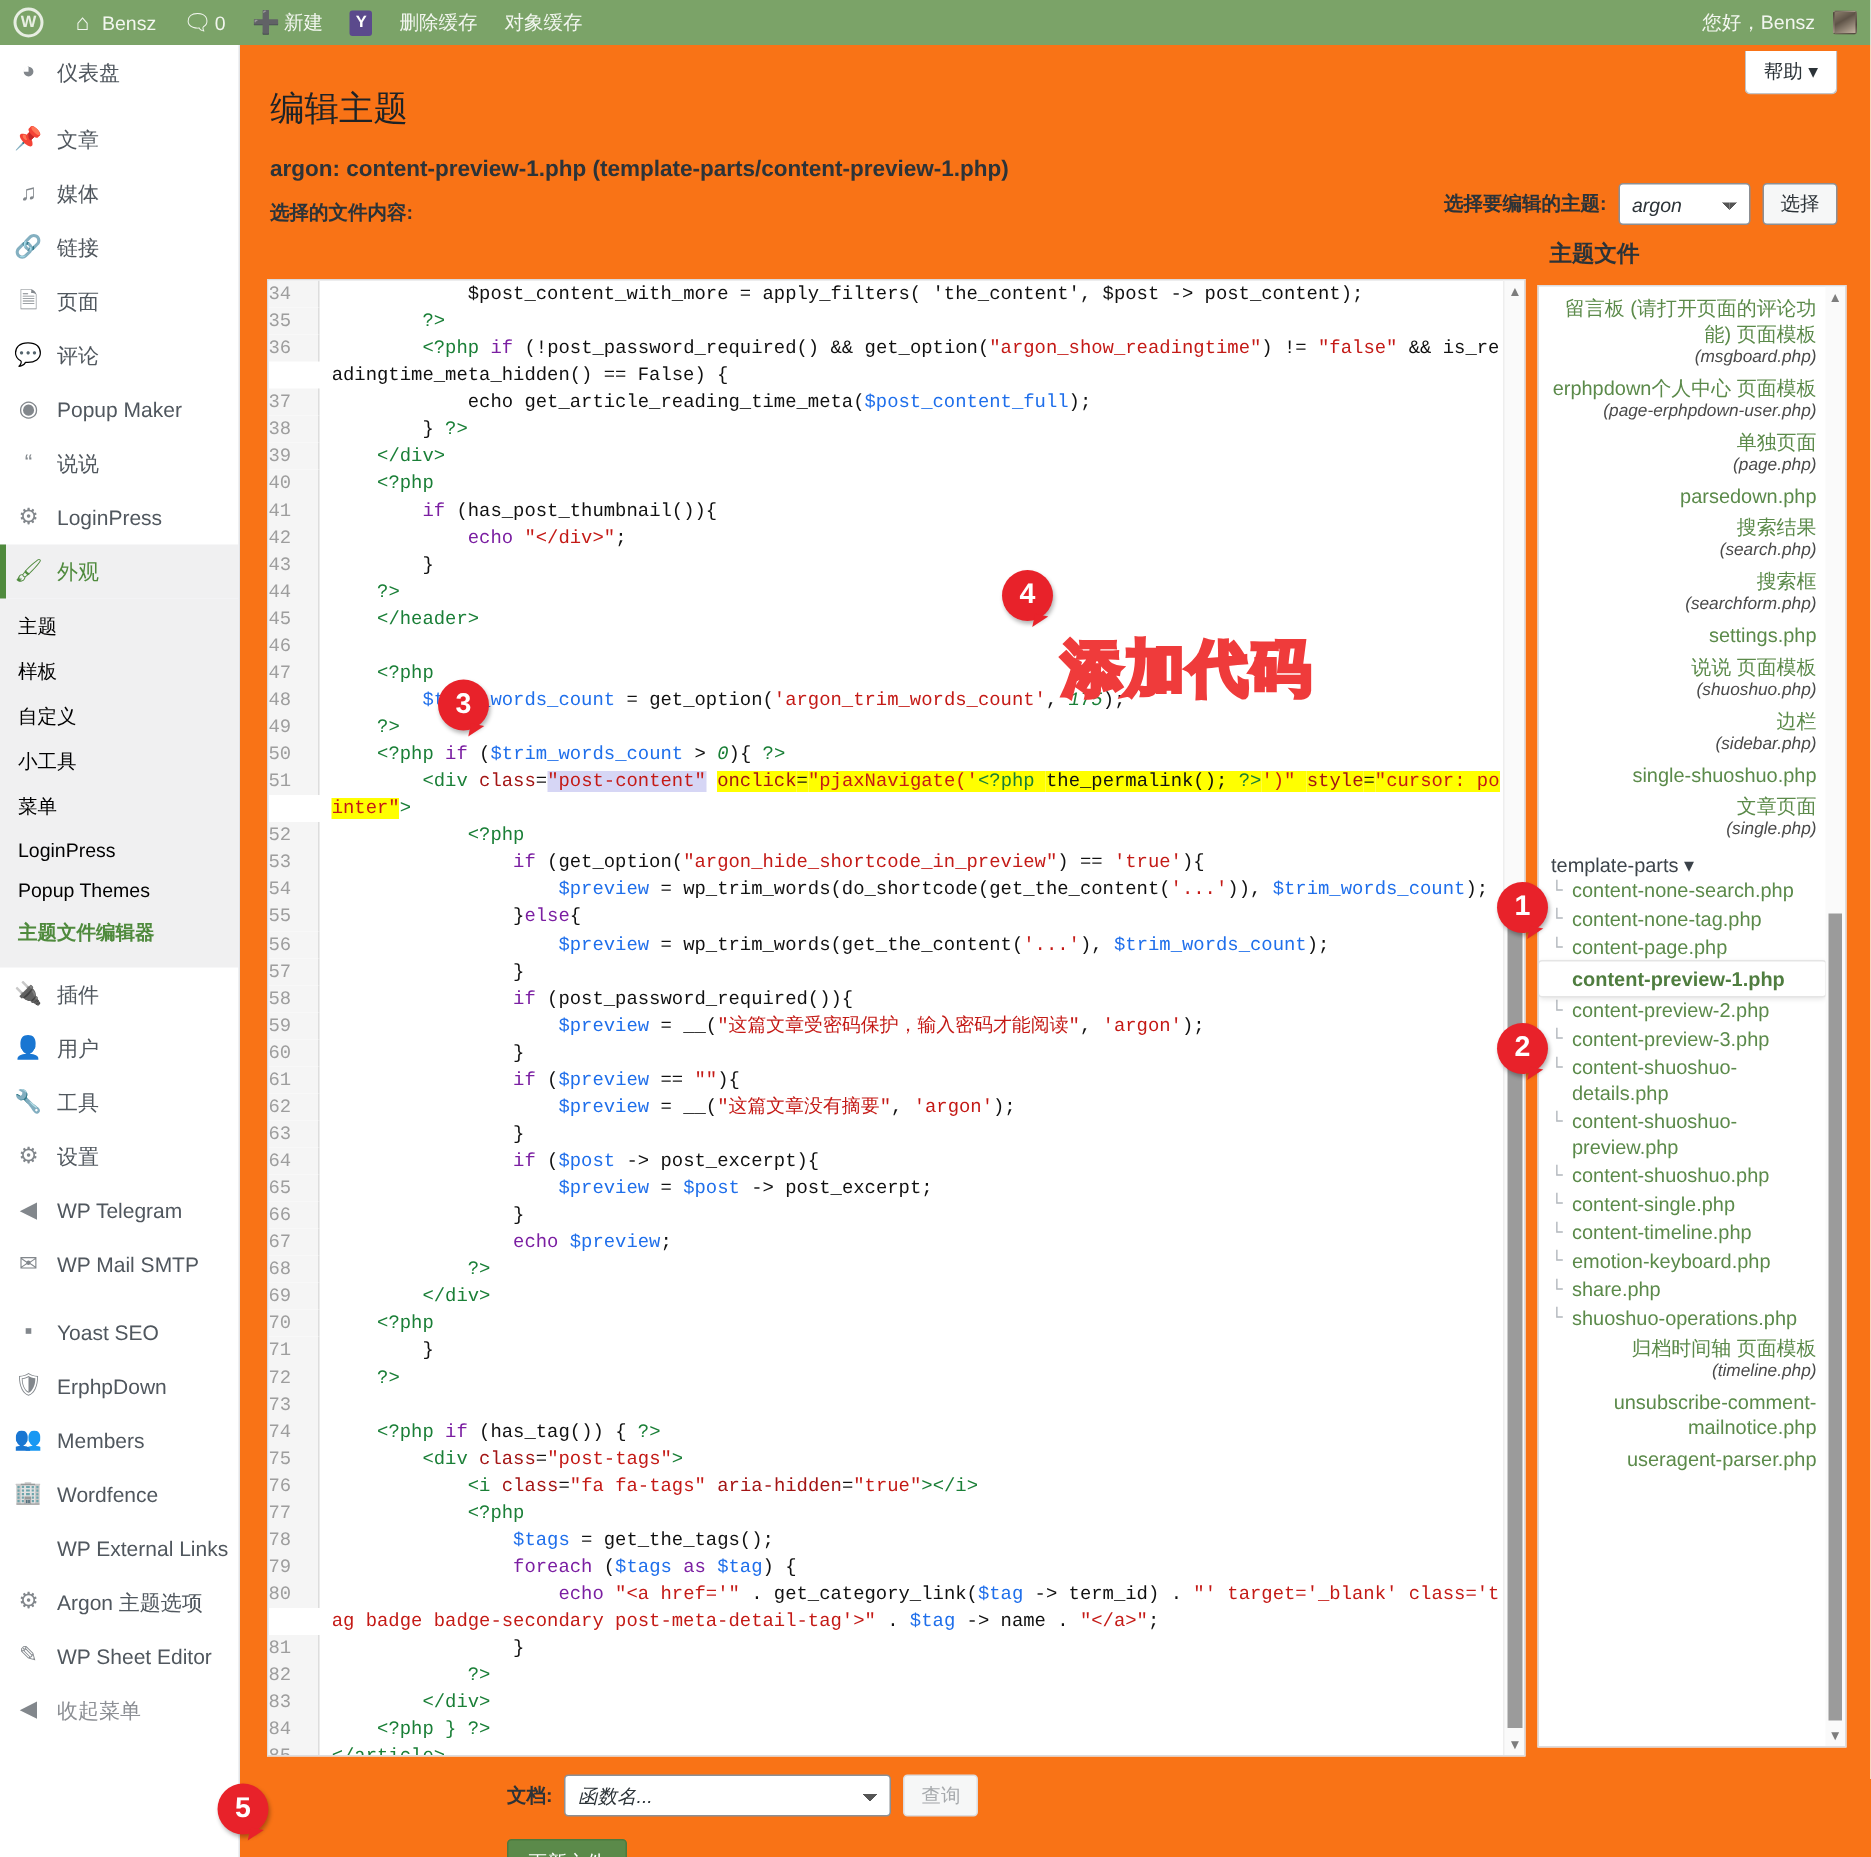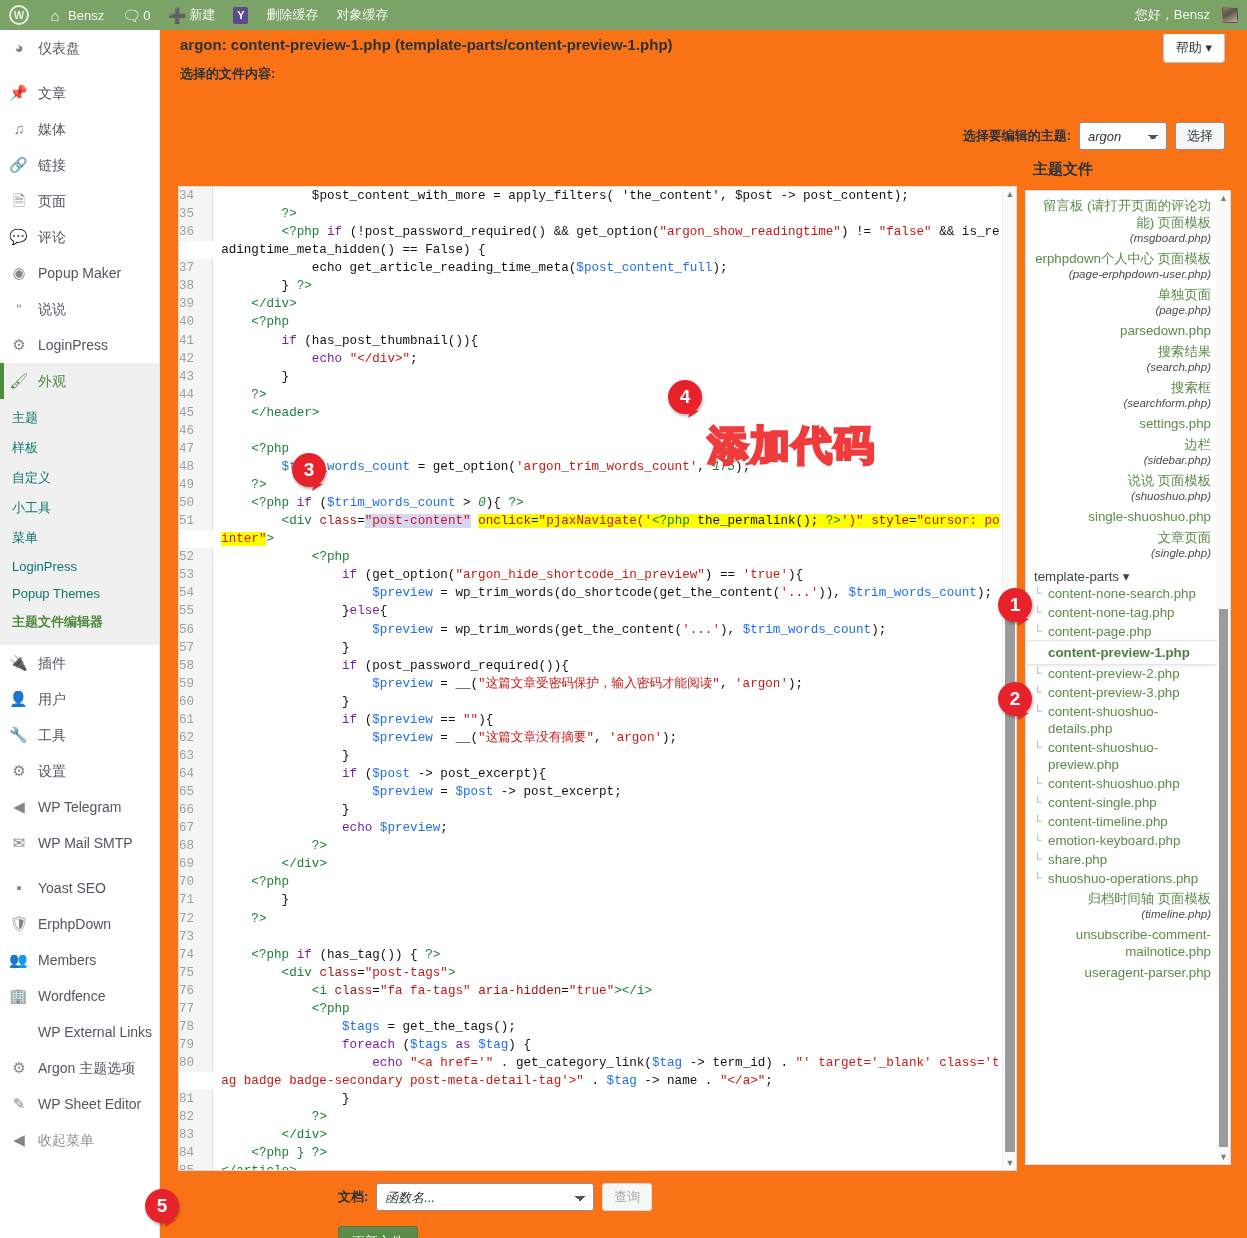--- a/index.html
+++ b/index.html
@@ -66,21 +66,21 @@
     font-size:15px; color:#82878c;
   }
   .menu-item.current{ background:#f0f0f1; color:#4f8a3d; font-weight:normal; position:relative; }
   .menu-item.current .mi-ico{ color:#4f8a3d; }
   .menu-item.current::before{
     content:""; position:absolute; left:0; top:0; bottom:0; width:4px; background:#4f8a3d;
   }
   .menu-sep{ height:9px; }
   .submenu{ background:#f0f0f1; padding:4px 0 8px 0; }
   .submenu .sub-item{
-    padding:6px 0 6px 12px; font-size:13px; color:#0f766e; cursor:pointer;
+    padding:6px 0 6px 12px; font-size:13px; color:#000000; cursor:pointer;
   }
   .submenu .sub-item.active{ color:#4f8a3d; font-weight:bold; }
   .collapse-item{ color:#8c8f94; }
 
   
   #wpbody{
     position:absolute; top:30px; left:160px; width:1087px; height:1208px;
     background:#f97316;
     overflow:hidden;
   }
@@ -418,20 +418,21 @@
   </div>
 </div>
 
 <div id="wpbody">
 
   <div class="help-tab">
     <span>帮助</span>
     <span>▾</span>
   </div>
 
+  <h1 class="page-title">编辑主题</h1>
   <div class="file-header">argon: content-preview-1.php (template-parts/content-preview-1.php)</div>
 
   <div class="theme-select-row">
     <span class="theme-select-label">选择要编辑的主题:</span>
     <select class="wp-select">
       <option>argon</option>
     </select>
     <button class="btn-secondary">选择</button>
   </div>
 
@@ -470,26 +471,26 @@
             <div class="tf-file">(search.php)</div>
           </div>
           <div class="tf-entry">
             <div class="tf-name">搜索框</div>
             <div class="tf-file">(searchform.php)</div>
           </div>
           <div class="tf-entry">
             <div class="tf-name">settings.php</div>
           </div>
           <div class="tf-entry">
+            <div class="tf-name">说说 页面模板</div>
+            <div class="tf-file">(shuoshuo.php)</div>
+          </div>
+          <div class="tf-entry">
             <div class="tf-name">边栏</div>
             <div class="tf-file">(sidebar.php)</div>
-          </div>
-          <div class="tf-entry">
-            <div class="tf-name">说说 页面模板</div>
-            <div class="tf-file">(shuoshuo.php)</div>
           </div>
           <div class="tf-entry">
             <div class="tf-name">single-shuoshuo.php</div>
           </div>
           <div class="tf-entry">
             <div class="tf-name">文章页面</div>
             <div class="tf-file">(single.php)</div>
           </div>
           <div class="tf-group"><span>template-parts</span><span> ▾</span></div>
           <div class="tf-child">

